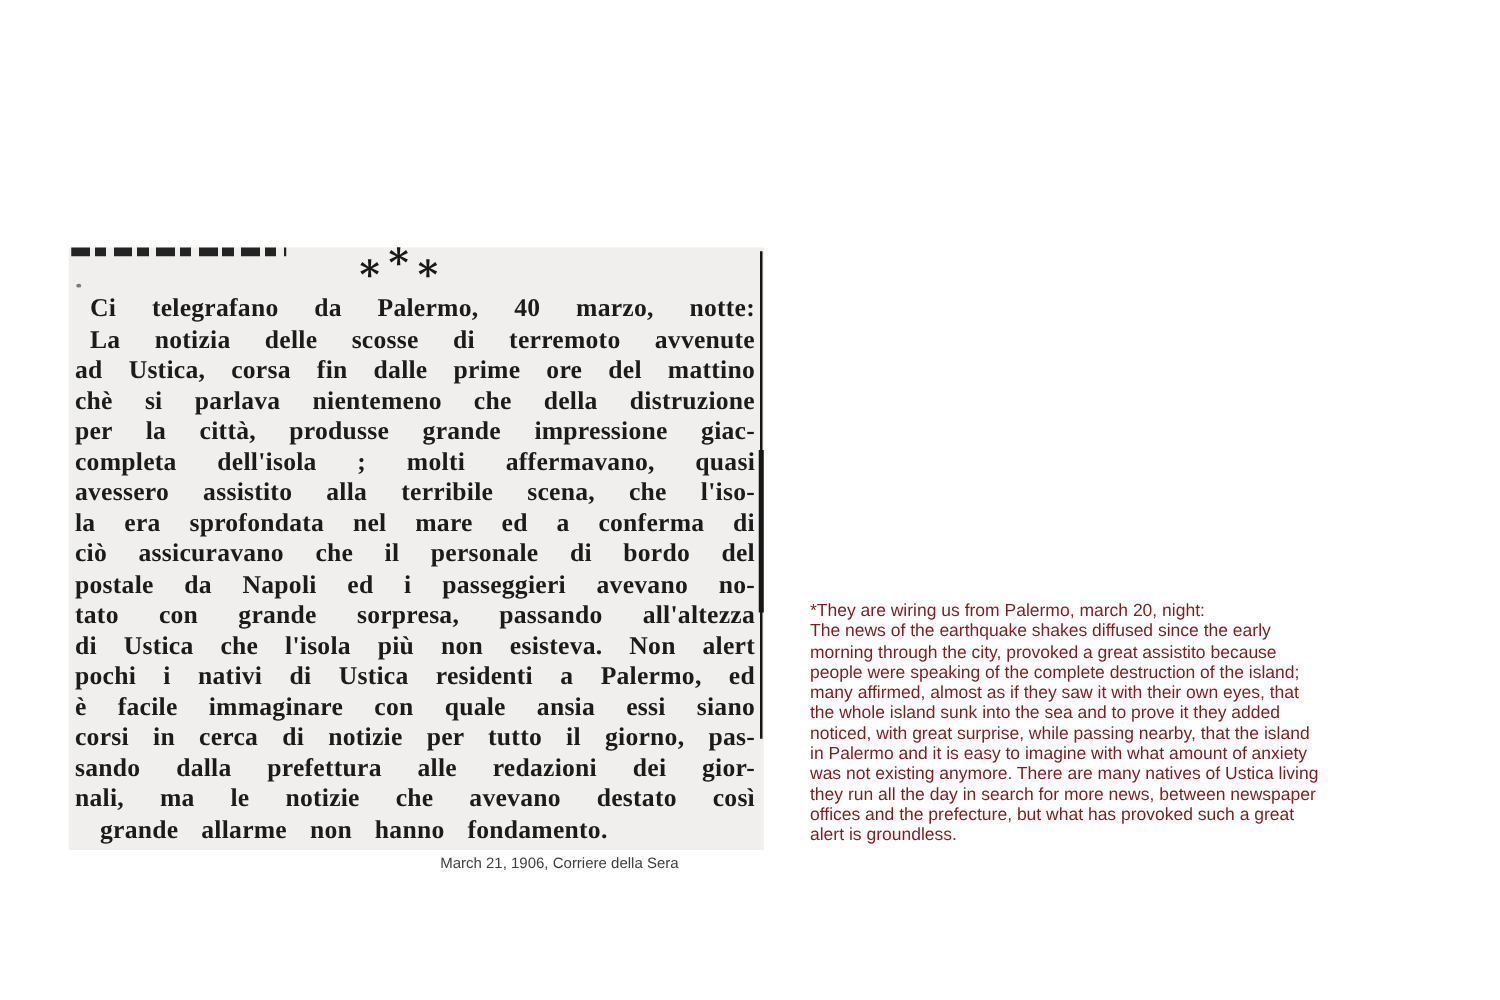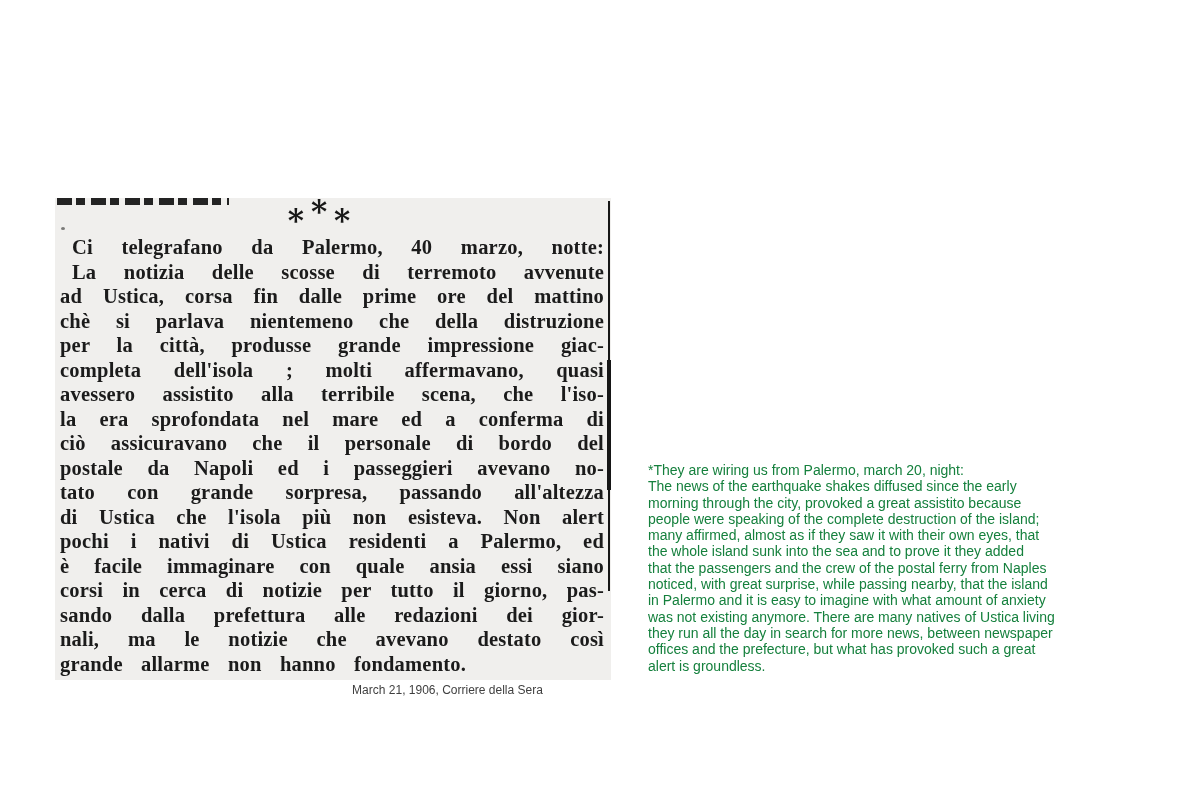--- a/index.html
+++ b/index.html
@@ -83,20 +83,21 @@
     color: #1b1b1b;
   }
   .clip-text .line {
     text-align: justify;
     text-align-last: justify;
   }
   .clip-text .line:nth-child(-n+2) { text-indent: 12px; }
   .clip-text .line:last-child {
     text-align-last: left;
     word-spacing: 13px;
+    margin-left: 20px;
   }
 
   
   .col-rule {
     position: absolute;
     right: 1px;
     top: 3px;
     width: 2px;
     height: 390px;
     background: #161616;
@@ -118,25 +119,25 @@
     width: 357px;
     text-align: center;
     font-size: 12px;
     color: #3f3f3f;
   }
 
   
   .translation {
     position: absolute;
     left: 648px;
-    top: 462px;
+    top: 480px;
     width: 480px;
     font-size: 14px;
     line-height: 16.3px;
-    color: #15803d;
+    color: #7f1d1d;
   }
   .translation .line { text-align: left; }
 </style>
 </head>
 <body>
 
 <div class="page">
 
   <figure class="clipping">
     <div class="smudge"></div>
@@ -173,21 +174,20 @@
 
   <div class="caption">March 21, 1906, Corriere della Sera</div>
 
   <div class="translation">
       <div class="line">*They are wiring us from Palermo, march 20, night:</div>
       <div class="line">The news of the earthquake shakes diffused since the early</div>
       <div class="line">morning through the city, provoked a great assistito because</div>
       <div class="line">people were speaking of the complete destruction of the island;</div>
       <div class="line">many affirmed, almost as if they saw it with their own eyes, that</div>
       <div class="line">the whole island sunk into the sea and to prove it they added</div>
-      <div class="line">that the passengers and the crew of the postal ferry from Naples</div>
       <div class="line">noticed, with great surprise, while passing nearby, that the island</div>
       <div class="line">in Palermo and it is easy to imagine with what amount of anxiety</div>
       <div class="line">was not existing anymore. There are many natives of Ustica living</div>
       <div class="line">they run all the day in search for more news, between newspaper</div>
       <div class="line">offices and the prefecture, but what has provoked such a great</div>
       <div class="line">alert is groundless.</div>
     </div>
 
 </div>
 

